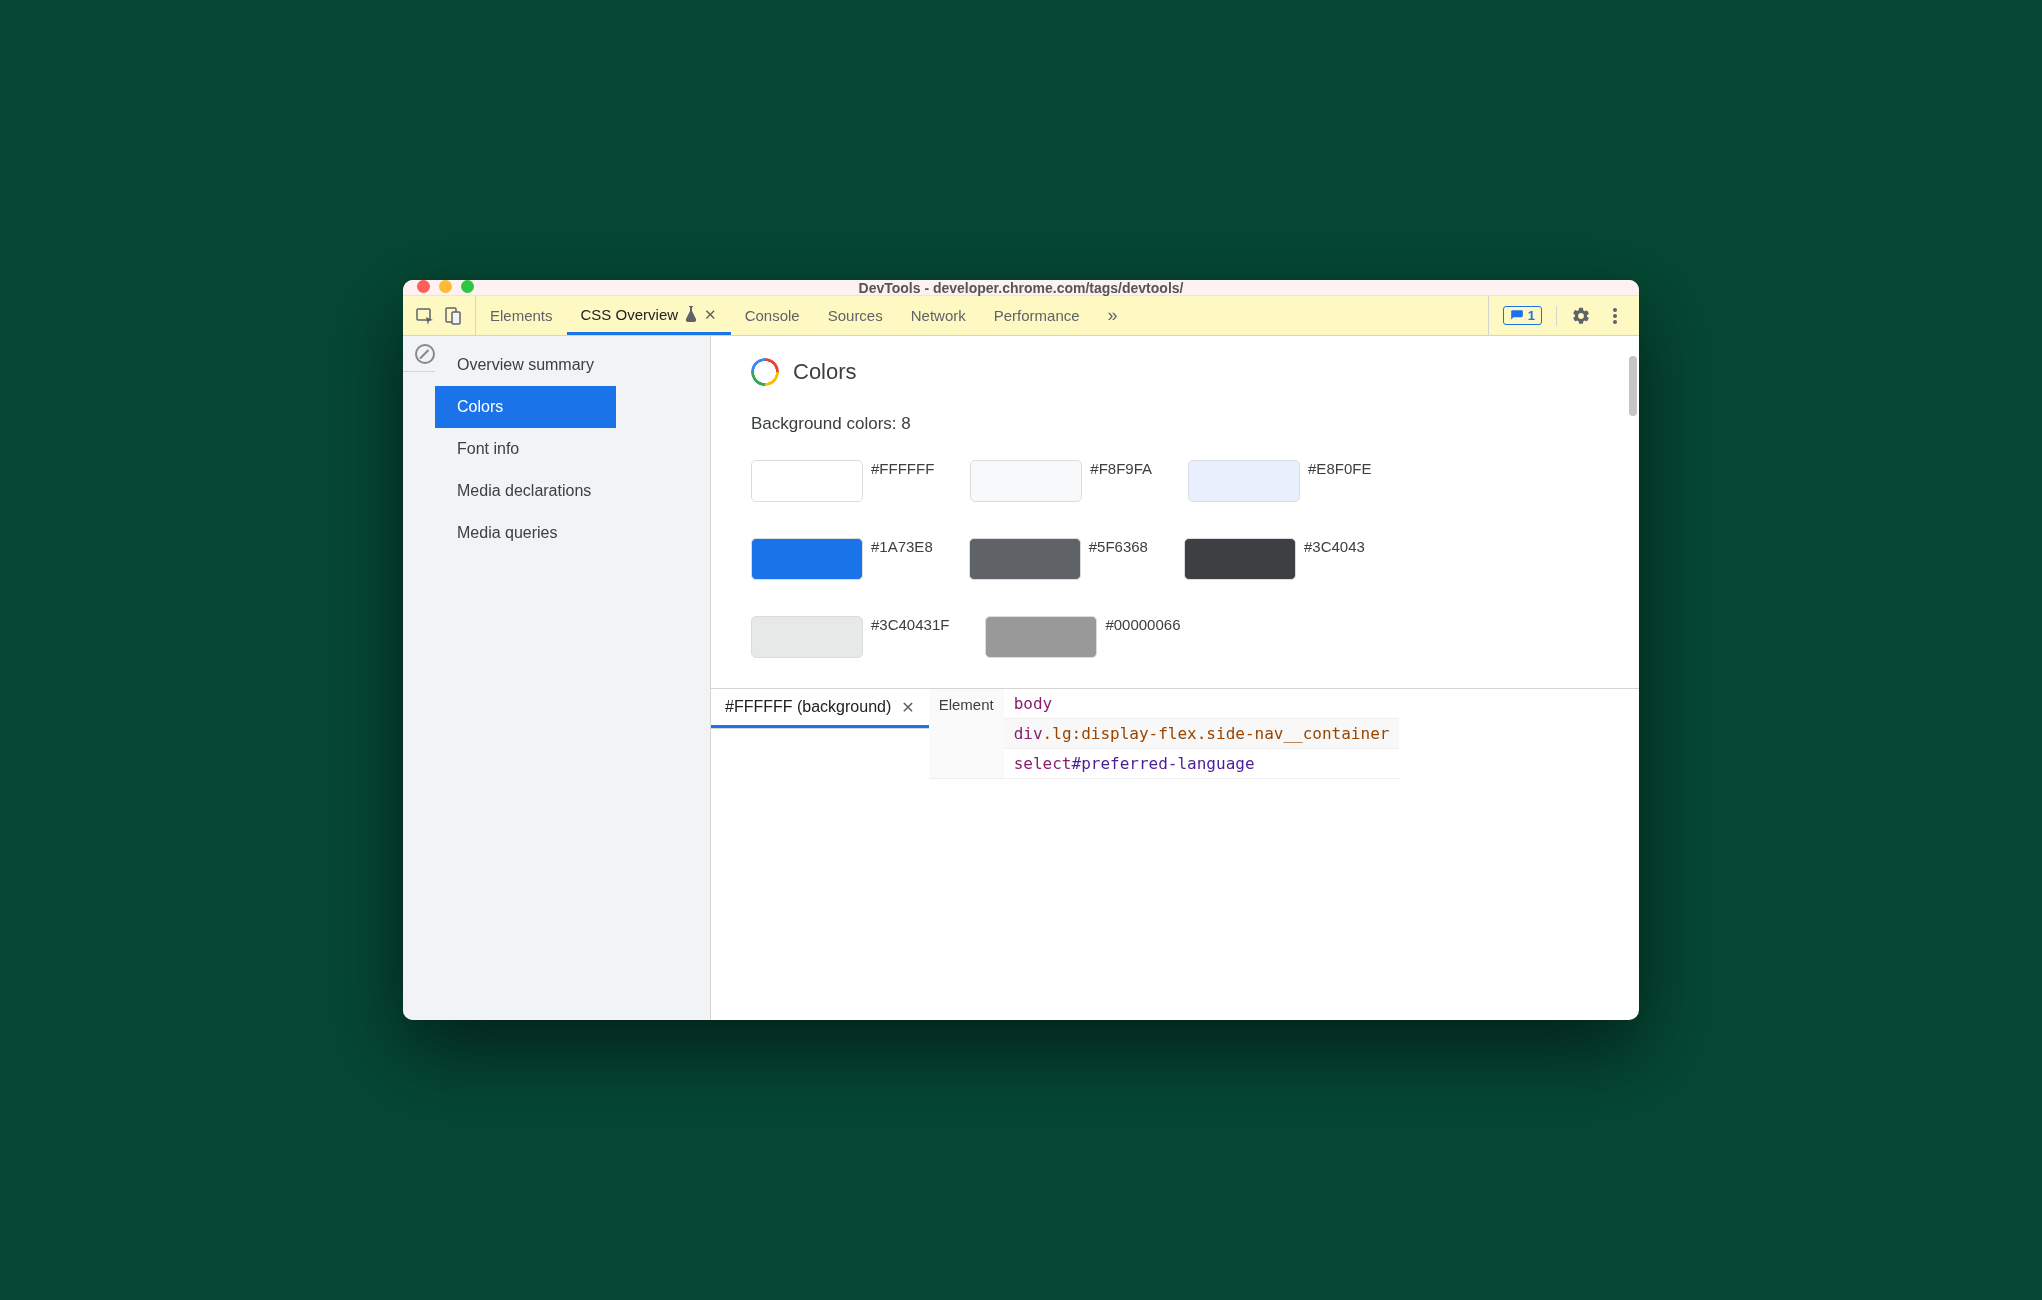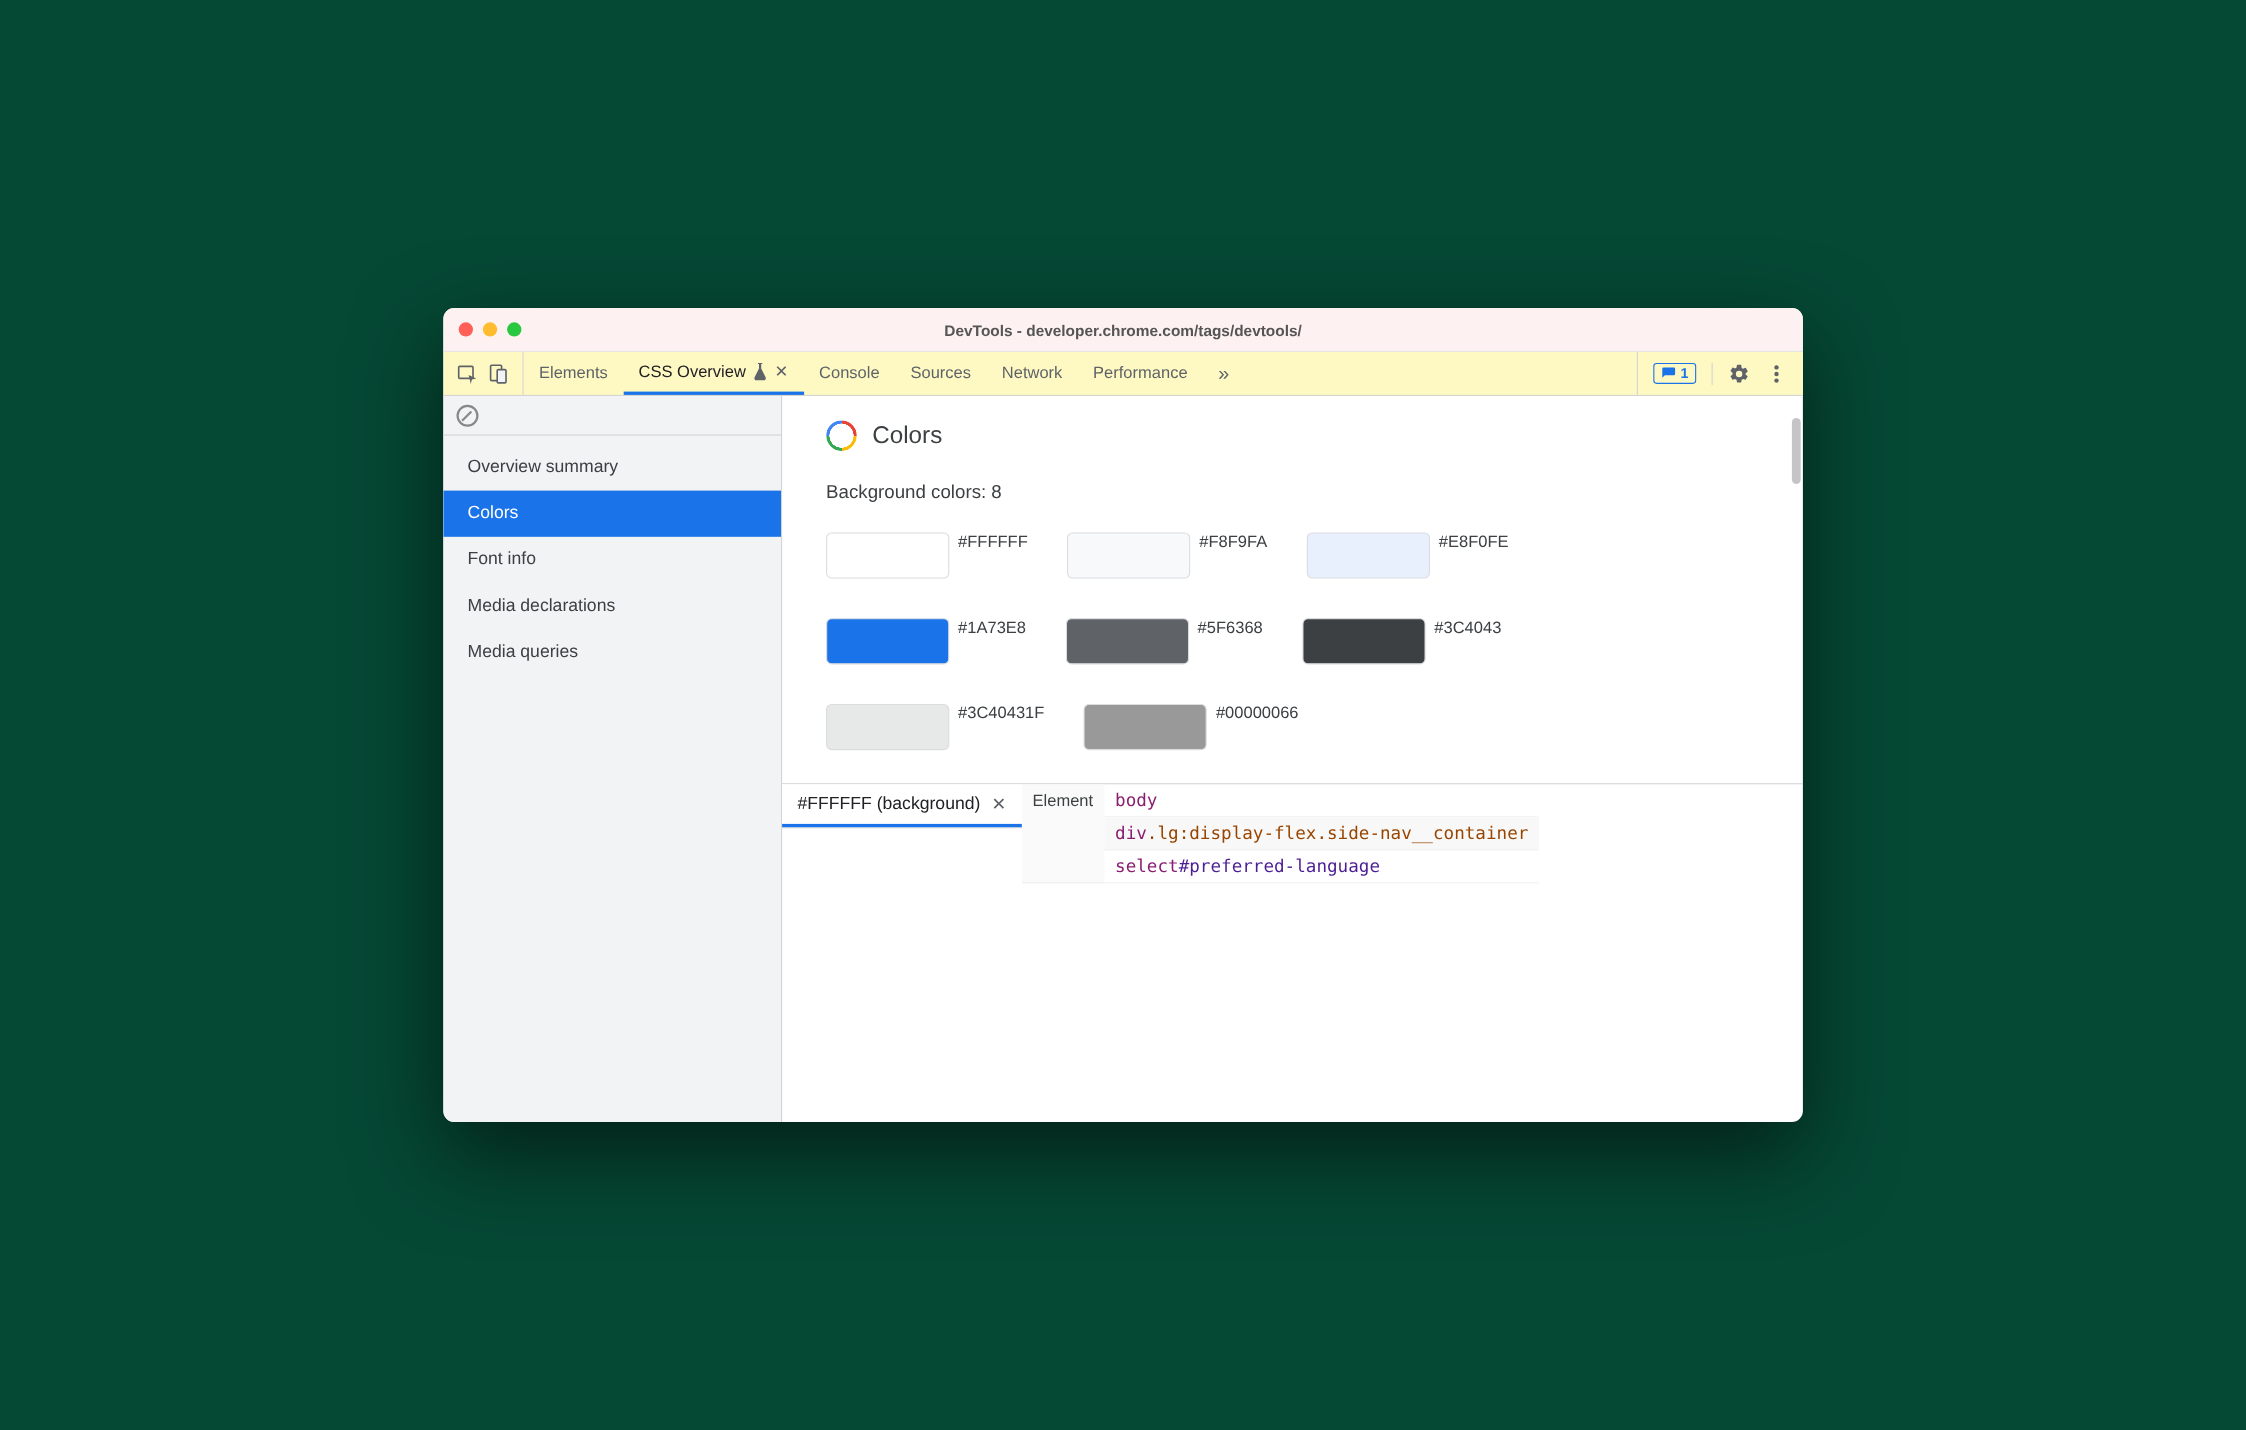--- a/index.html
+++ b/index.html
@@ -20,22 +20,22 @@
     font-size:15px;color:var(--text);
   }
   .window{
     width:1236px;height:740px;
     background:#fff;border-radius:10px;overflow:hidden;
     box-shadow:0 30px 80px rgba(0,0,0,.55),0 0 0 1px rgba(0,0,0,.05);
     display:flex;flex-direction:column;
   }
   
   .titlebar{
-    height:40px;background:var(--titlebar);
-    display:flex;align-items:center;position:relative;
+    height:16px;background:var(--titlebar);
+    display:flex;position:relative;
     border-bottom:1px solid #e6e6e6;flex-shrink:0;
   }
   .traffic{position:absolute;left:14px;display:flex;gap:9px;}
   .tl{width:13px;height:13px;border-radius:50%;}
   .tl.r{background:#ff5f57}.tl.y{background:#febc2e}.tl.g{background:#28c840}
   .titlebar-title{flex:1;text-align:center;font-weight:600;color:#555;font-size:14px}
   
   .toolbar{
     height:40px;background:#fef9c3;display:flex;align-items:stretch;
     border-bottom:1px solid var(--border);flex-shrink:0;
@@ -54,21 +54,21 @@
   .chev{font-size:18px;color:#5f6368}
   .badge{
     display:flex;align-items:center;gap:4px;border:1px solid #1a73e8;
     color:#1a73e8;border-radius:3px;padding:1px 6px;font-size:13px;font-weight:600;
   }
   .vsep{width:1px;height:20px;background:var(--border)}
   
   .body{flex:1;display:flex;min-height:0}
   .leftpane{
     width:308px;background:var(--sidebar-bg);border-right:1px solid var(--border);
-    display:flex;flex-direction:column;
+    display:flex;flex-direction:row;
   }
   .leftpane-header{height:36px;border-bottom:1px solid var(--border);display:flex;align-items:center;padding-left:12px}
   .noentry{width:20px;height:20px;border:2px solid #888;border-radius:50%;position:relative}
   .noentry::after{content:"";position:absolute;left:2px;right:2px;top:50%;height:2px;background:#888;transform:rotate(-45deg) translateY(-1px);}
   .sidenav{padding-top:8px}
   .sideitem{padding:12px 22px;font-size:16px;color:#3c4043}
   .sideitem.selected{background:var(--sidebar-selected);color:#fff}
   .rightpane{flex:1;display:flex;flex-direction:column;min-width:0;position:relative}
   .content{padding:22px 40px 30px;overflow:auto}
   .section-head{display:flex;align-items:center;gap:14px;margin-bottom:28px}

